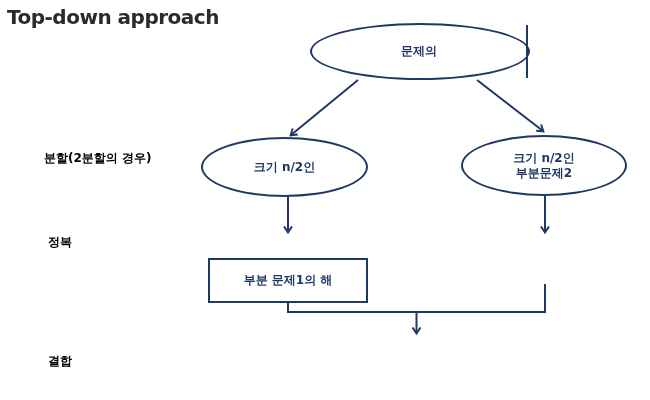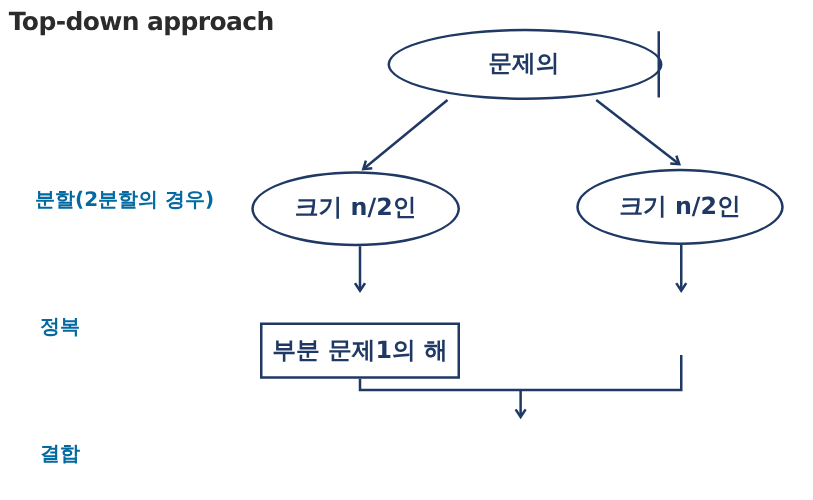--- a/index.html
+++ b/index.html
@@ -18,37 +18,38 @@
     left: 7px;
     top: 5px;
     font-size: 20px;
     font-weight: 700;
     letter-spacing: -0.5px;
     color: #2b2b2b;
     white-space: nowrap;
   }
   .stage-label {
     position: absolute;
-    font-size: 16px;
+    font-size: 12px;
     font-weight: 700;
-    color: #0369a1;
+    color: #000000;
     white-space: nowrap;
+    margin-left: 16px;
   }
   .stage-split   { left: 28px; top: 150px; }
-  .stage-conquer { left: 32px; top: 251px; }
+  .stage-conquer { left: 32px; top: 234px; }
   .stage-combine { left: 32px; top: 353px; }
 
   .node {
     position: absolute;
     display: flex;
     align-items: center;
     justify-content: center;
     color: #1f3864;
     font-weight: 700;
-    font-size: 19px;
+    font-size: 12px;
     line-height: 1.25;
     text-align: center;
     background: #ffffff;
   }
   .ellipse {
     border: 2px solid #1f3864;
     border-radius: 50%;
   }
   .rect {
     border: 2px solid #1f3864;
@@ -115,19 +116,20 @@
     <div class="half">문제의</div>
     <div class="divider"></div>
   </div>
 
   <div class="node ellipse node-sub1">
     <div>크기 n/2인</div>
   </div>
 
   <div class="node ellipse node-sub2">
     <div>크기 n/2인</div>
+    <div>부분문제2</div>
   </div>
 
   <div class="node rect node-sol1">부분 문제1의 해</div>
 
 
 
 </div>
 
 </body></html>

